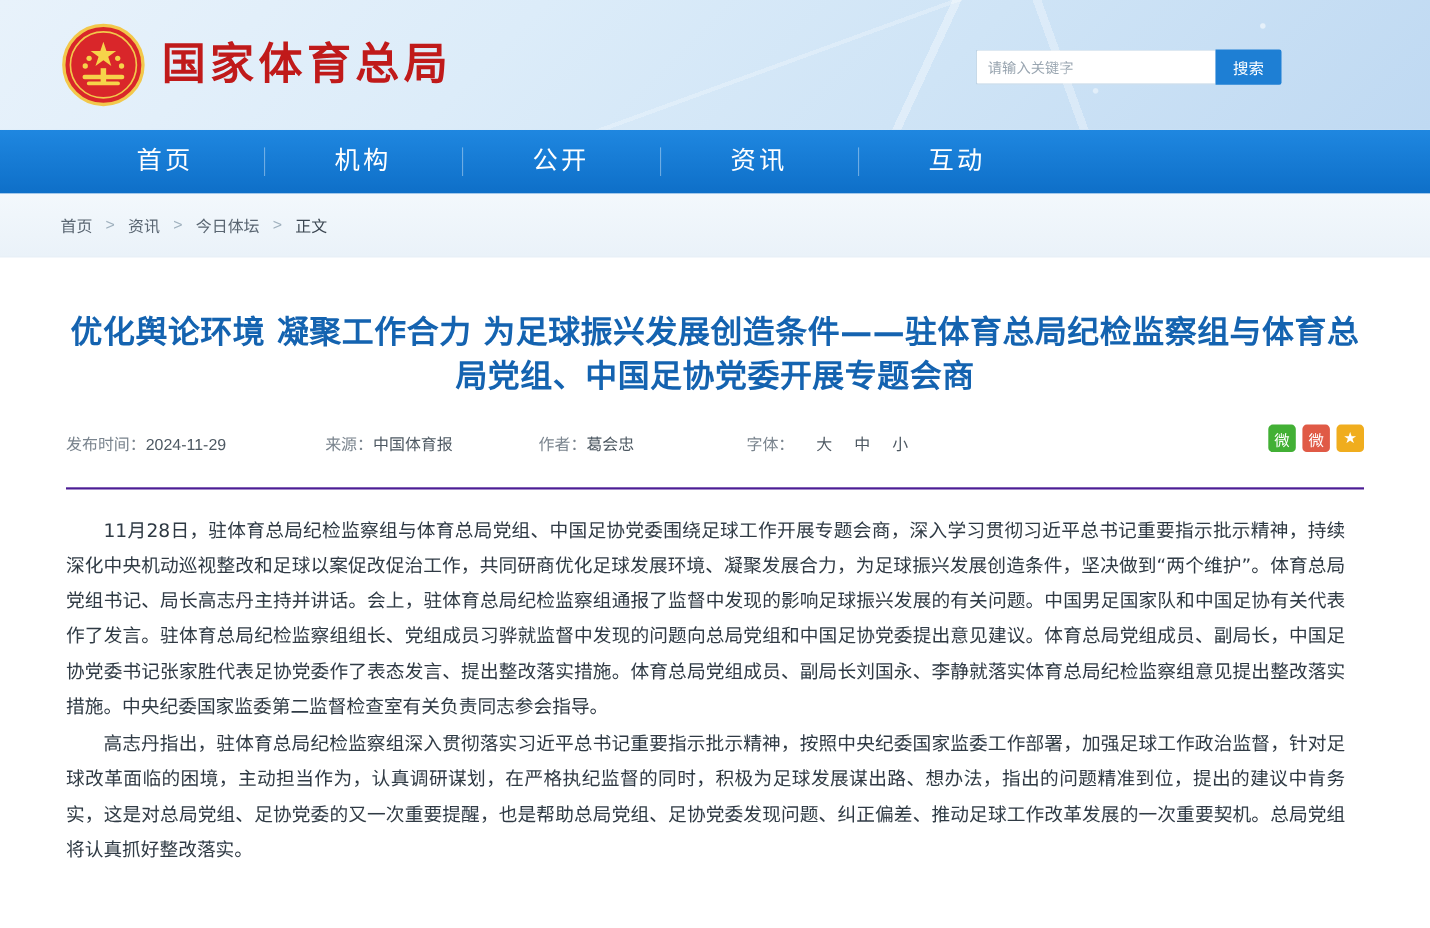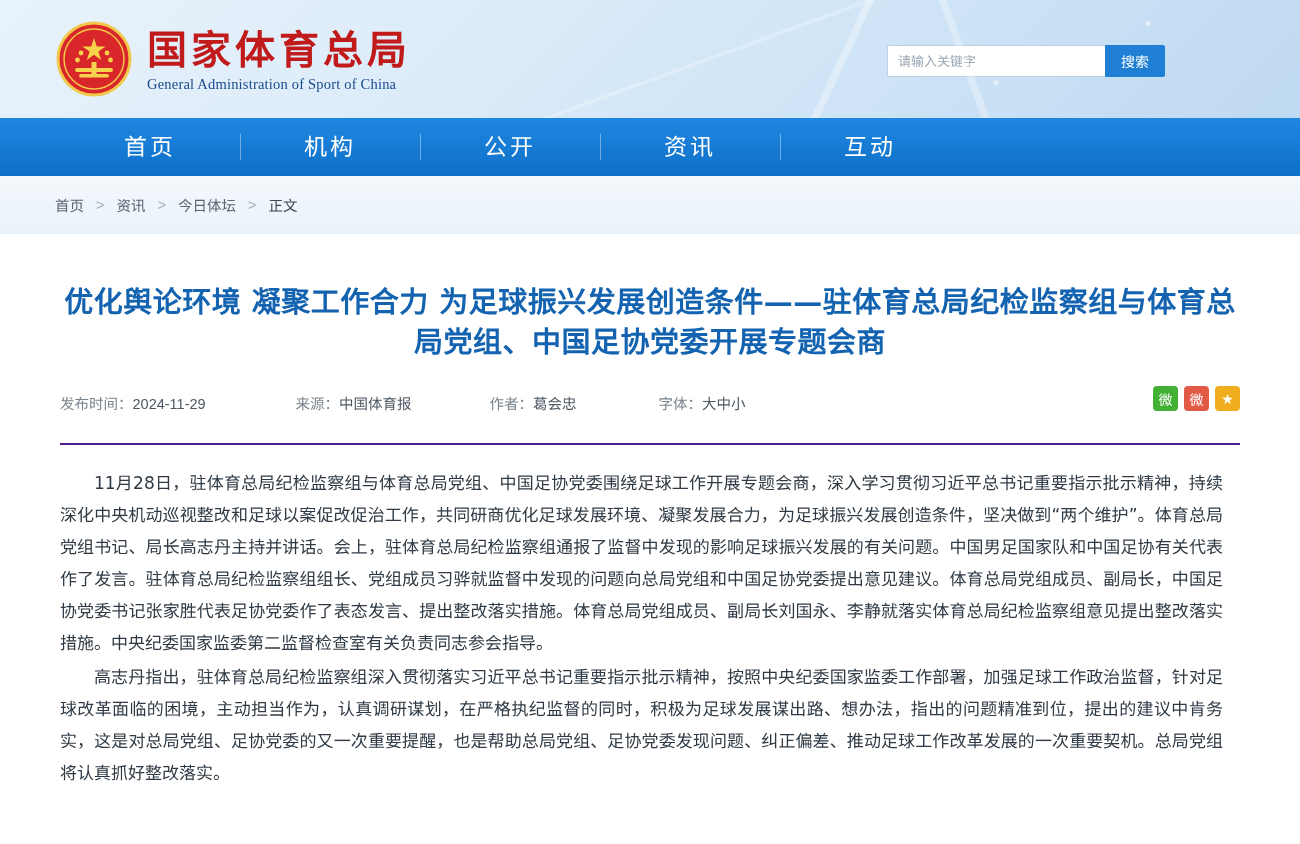--- a/index.html
+++ b/index.html
@@ -120,21 +120,21 @@
     display: flex; align-items: flex-start;
     font-size: 14.5px; color: #636d78;
     position: relative;
   }
   .meta-item { white-space: nowrap; }
   .meta-gap-1 { width: 90px; }
   .meta-gap-2 { width: 78px; }
   .meta-gap-3 { width: 82px; }
   .meta .label { color:#7a848e; }
   .meta .value { color:#4d5862; }
-  .fontsize-opts span { margin-left: 0; cursor: pointer; color:#4d5862; }
+  .fontsize-opts span { margin-left: 20px; cursor: pointer; color:#4d5862; }
   .share {
     position: absolute; right: 0; top: -6px;
     display: flex; gap: 6px;
   }
   .share i {
     width: 25px; height: 25px; border-radius: 4px;
     display: inline-flex; align-items: center; justify-content: center;
     font-style: normal; font-size: 14px; color:#fff; cursor:pointer;
   }
   .share .wechat { background:#42b035; }
@@ -165,21 +165,20 @@
           <circle cx="22.5" cy="40" r="2.4" fill="#f6d34a"></circle>
           <circle cx="52" cy="33" r="2.4" fill="#f6d34a"></circle>
           <circle cx="55.5" cy="40" r="2.4" fill="#f6d34a"></circle>
           <rect x="20" y="48" width="38" height="4" rx="2" fill="#f6d34a"></rect>
           <rect x="24" y="54" width="30" height="3.5" rx="1.7" fill="#f6d34a"></rect>
           <rect x="36.5" y="42" width="5" height="14" fill="#f6d34a"></rect>
         </svg>
       </div>
       <div class="sitename">
         <div class="cn">国家体育总局</div>
-        <div class="en">General Administration of Sport of China</div>
       </div>
 
       <div class="search-box">
         <input class="search-input" type="text" placeholder="请输入关键字" style="">
         <button class="search-btn">搜索</button>
       </div>
     </div>
   </div>
 
   <div class="nav">

